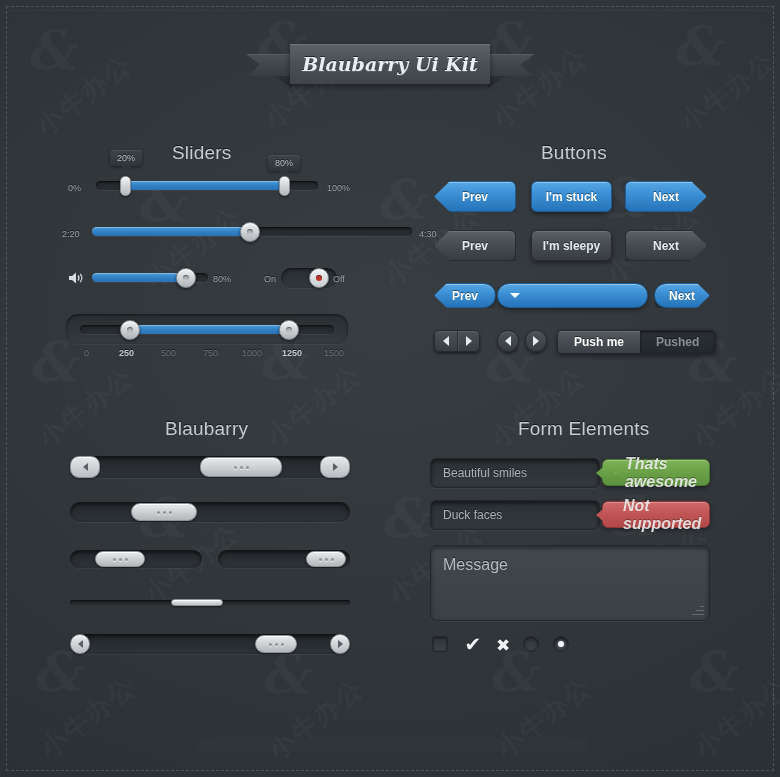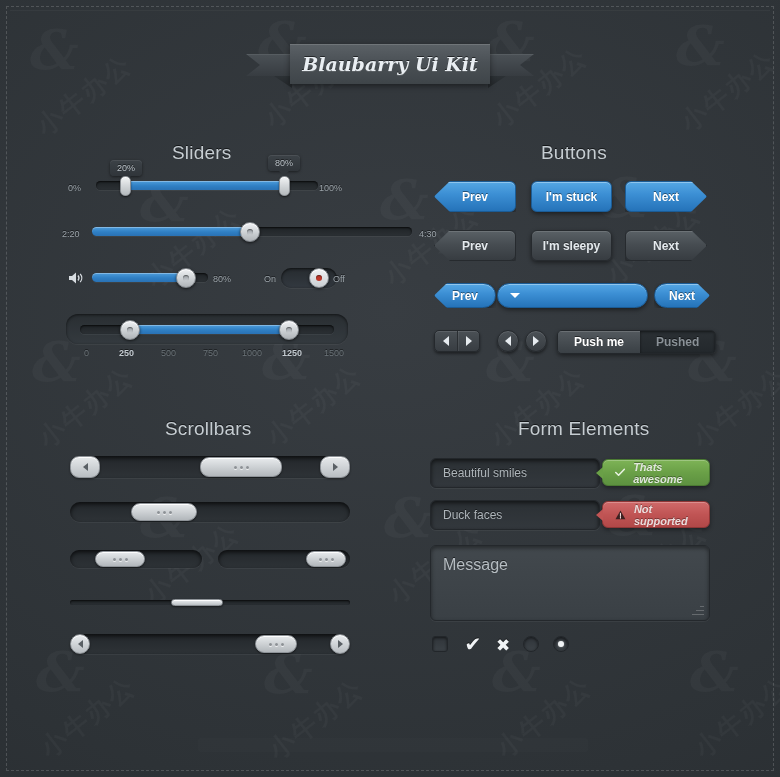--- a/index.html
+++ b/index.html
@@ -248,21 +248,21 @@
     position:absolute;border-radius:6px;
     background: linear-gradient(180deg,#42484d,#3a4045);
     box-shadow: inset 0 2px 4px rgba(0,0,0,.45), 0 1px 0 rgba(255,255,255,.05);
     border:1px solid #24282c; padding:10px 12px;
     font-size:16px;color:#b6bdc2;text-shadow:0 -1px 0 rgba(0,0,0,.5);
   }
   .grip { position:absolute; right:5px; bottom:5px; width:12px; height:12px; }
   .grip i { position:absolute; right:0; background:rgba(255,255,255,.22); height:1px; }
   .callout {
     position:absolute; border-radius:6px; display:flex; align-items:center; gap:8px;
-    padding:0 12px; font-size:11px; font-style:italic; font-weight:bold;
+    padding:0 12px; font-size:16px; font-style:italic; font-weight:bold;
     color:rgba(255,255,255,.82); text-shadow:0 -1px 0 rgba(0,0,0,.35);
   }
   .callout.green {
     background: linear-gradient(180deg,#7eb356 0%,#6aa047 50%,#5d9140 100%);
     border:1px solid #4b7a33; box-shadow: inset 0 1px 0 rgba(255,255,255,.25), 0 2px 4px rgba(0,0,0,.4);
   }
   .callout.red {
     background: linear-gradient(180deg,#d06a6a 0%,#c05454 50%,#b14848 100%);
     border:1px solid #8f3636; box-shadow: inset 0 1px 0 rgba(255,255,255,.25), 0 2px 4px rgba(0,0,0,.4);
   }
@@ -354,24 +354,24 @@
     <div class="ribbon-fold l"></div>
     <div class="ribbon-fold r"></div>
     <div class="ribbon-body">
       <span>Blaubarry Ui Kit</span>
     </div>
   </div>
 
   <div class="heading" style="left:172px; top:142px;">Sliders</div>
 
   <div>
-    <div class="bubble" style="left:110px; top:160px;">20%</div>
+    <div class="bubble" style="left:110px; top:150px;">20%</div>
     <div class="bubble" style="left:268px; top:155px;">80%</div>
     <div class="lbl" style="left:68px; top:183px;">0%</div>
-    <div class="lbl" style="left:319px; top:183px;">100%</div>
+    <div class="lbl" style="left:327px; top:183px;">100%</div>
     <div class="track" style="left:96px; top:181px; width:222px;"></div>
     <div class="fill" style="left:126px; top:181px; width:160px;"></div>
     <div class="handle-cap" style="left:120px; top:176px;"></div>
     <div class="handle-cap" style="left:279px; top:176px;"></div>
   </div>
 
   <div>
     <div class="lbl" style="left:62px; top:229px;">2:20</div>
     <div class="lbl" style="left:419px; top:229px;">4:30</div>
     <div class="track" style="left:92px; top:227px; width:320px;"></div>
@@ -460,21 +460,21 @@
     </div>
   <div class="circbtn" style="left:525px; top:330px;">
       <i class="arrow-r"></i>
     </div>
 
   <div class="pushgroup" style="left:557px; top:330px;">
     <div class="push-on">Push me</div>
     <div class="push-off">Pushed</div>
   </div>
 
-  <div class="heading" style="left:165px; top:418px;">Scrollbars</div>
+  <div class="heading" style="left:165px; top:418px;">Blaubarry</div>
 
   <div>
     <div class="sb-track" style="left:70px; top:456px; width:280px; height:22px;"></div>
     <div class="sb-btn" style="left:70px; top:456px; width:30px; height:22px;">
         <i class="sb-arrow-l"></i>
       </div>
     <div class="sb-btn" style="left:320px; top:456px; width:30px; height:22px;">
         <i class="sb-arrow-r"></i>
       </div>
     <div class="sb-thumb" style="left:200px; top:457px; width:82px; height:20px;">

